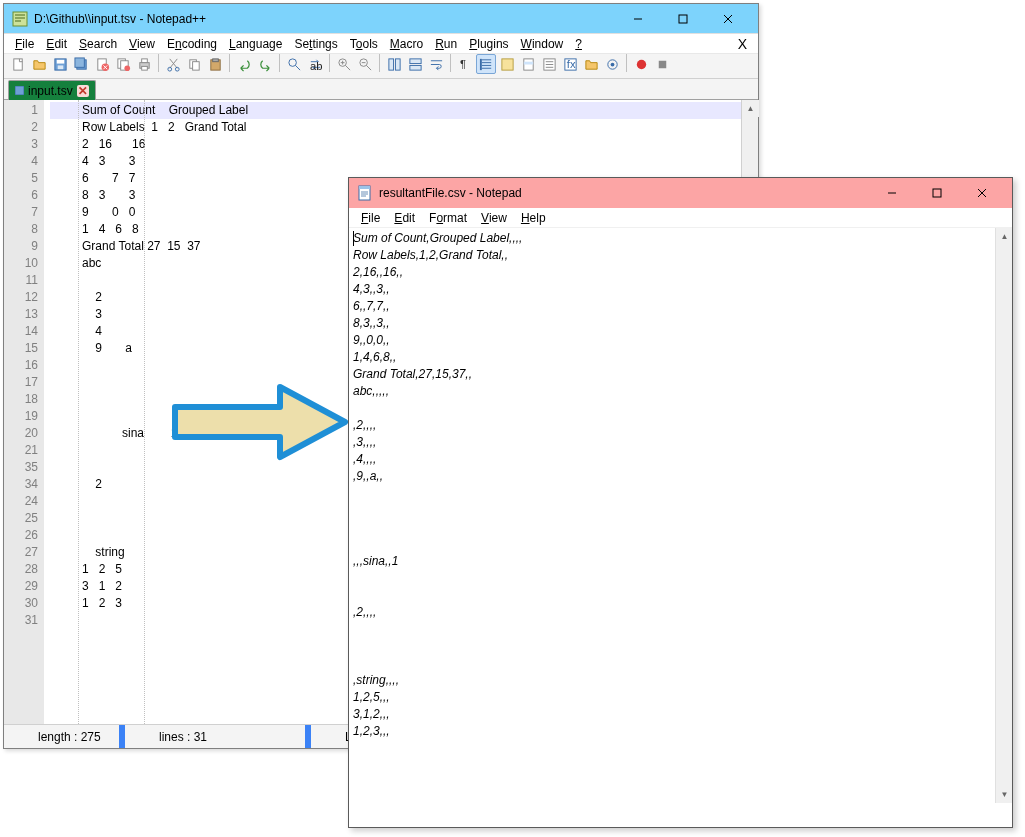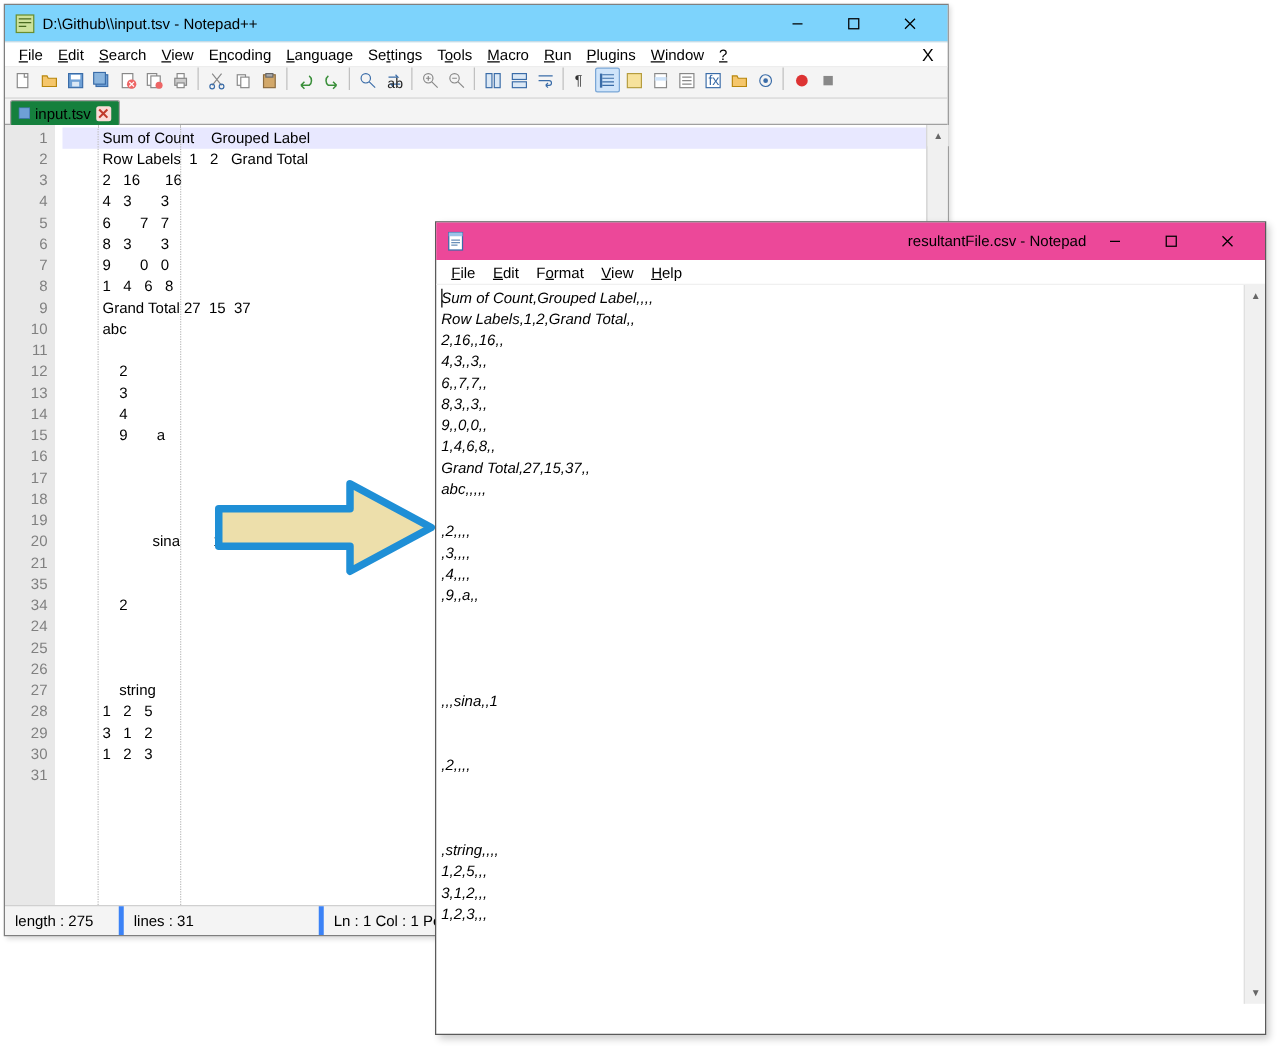--- a/index.html
+++ b/index.html
@@ -29,25 +29,25 @@
 .gutter{width:40px;background:#e8e8e8;text-align:right;padding:2px 6px 0 0;color:#808080;font-family:Consolas,monospace;font-size:14px;line-height:17px;}
 .codearea{flex:1;padding:2px 0 0 6px;font-family:Consolas,monospace;font-size:14px;line-height:17px;color:#000;position:relative;}
 .codearea .line{white-space:pre;height:17px;padding-left:32px;}
 .codearea .line.hl{background:#e8e8ff;}
 .vline{position:absolute;top:0;bottom:0;border-left:1px dotted #c0c0c0;}
 .scroll-np{width:17px;background:#f0f0f0;border-left:1px solid #d0d0d0;position:relative;}
 .scroll-np .up,.scroll-np .down{position:absolute;left:0;width:17px;height:17px;background:#f0f0f0;display:flex;align-items:center;justify-content:center;font-size:8px;color:#666;}
 .scroll-np .up{top:0;}
 .scroll-np .down{bottom:0;}
 .statusbar{height:24px;background:#f4f4f4;border-top:1px solid #d0d0d0;display:flex;align-items:center;font-size:12px;color:#000;}
-.statusbar .cell{padding:0 8px;border-right:4px solid #3b82f6;height:100%;display:flex;align-items:center;}
+.statusbar .cell{padding:0 8px;border-right:6px solid #3b82f6;height:100%;display:flex;align-items:center;margin-left:26px;}
 
 
 .np-window{position:absolute;left:348px;top:177px;width:665px;height:651px;background:#fff;border:1px solid #5a5a5a;box-shadow:3px 3px 6px rgba(0,0,0,.2);}
-.np-title{height:30px;background:#ec4899;display:flex;align-items:center;padding:0 8px;text-align:right;}
+.np-title{height:30px;background:#fca5a5;display:flex;align-items:center;padding:0 8px;}
 .np-title .nicon{width:16px;height:16px;margin-right:6px;}
 .np-title .ttext{flex:1;}
 .np-menu{height:20px;display:flex;align-items:center;padding:0 6px;gap:2px;border-bottom:1px solid #f0f0f0;}
 .np-menu span{padding:1px 6px;}
 .np-editor{height:575px;display:flex;}
 .np-text{flex:1;padding:2px 4px;font-family:Consolas,monospace;font-size:14px;line-height:17px;white-space:pre;position:relative;overflow:hidden;font-style:italic;}
 .np-scroll{width:17px;background:#f0f0f0;border-left:1px solid #e0e0e0;position:relative;}
 .np-scroll .up,.np-scroll .down{position:absolute;left:0;width:17px;height:17px;display:flex;align-items:center;justify-content:center;font-size:8px;color:#666;}
 .np-scroll .up{top:0;}
 .np-scroll .down{bottom:0;}

